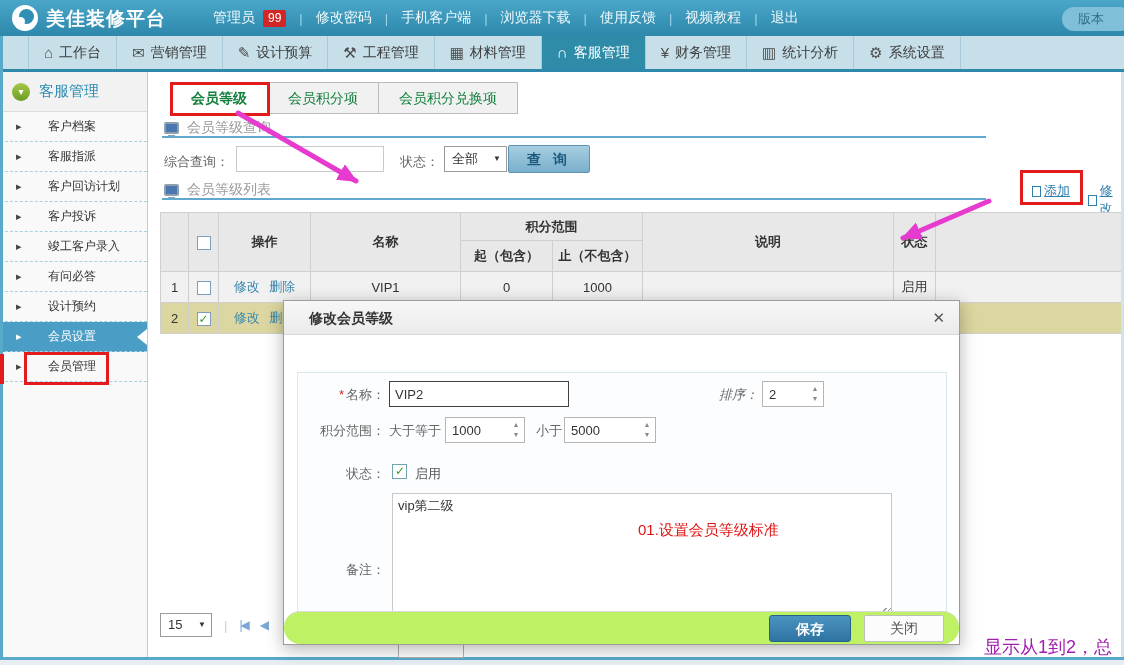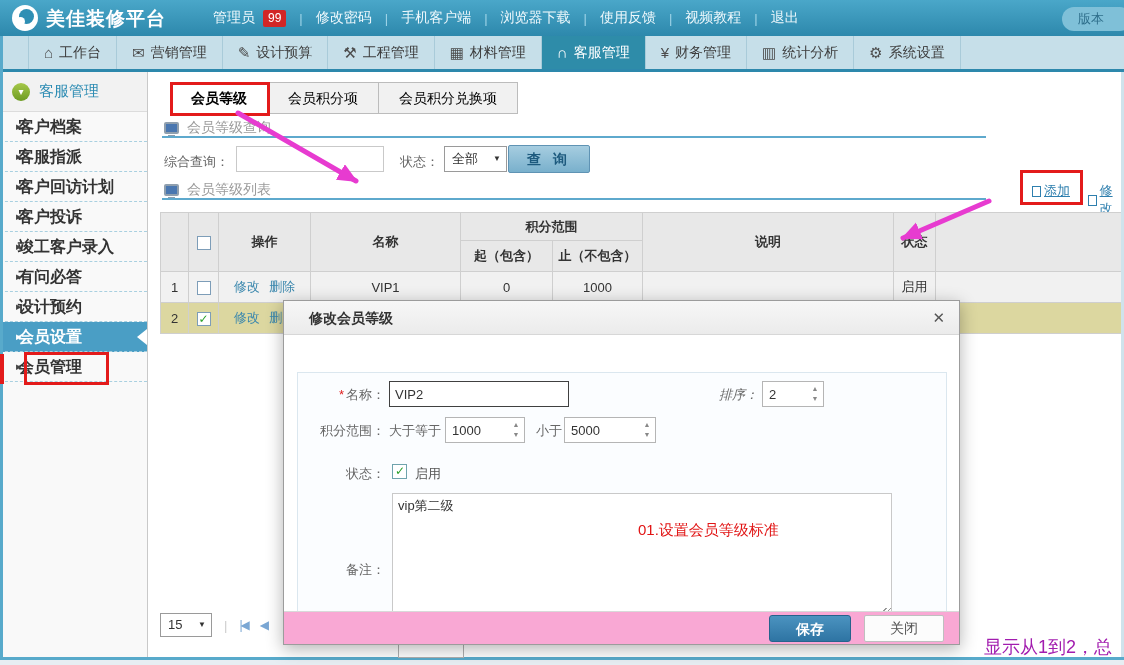--- a/index.html
+++ b/index.html
@@ -43,33 +43,33 @@
   .frame-bottom2 { position:absolute; left:0; top:660px; width:1124px; height:5px; background:#e7eef3; }
 
   
   .sidebar { position:absolute; left:0; top:72px; width:148px; height:585px; background:#f9f9f9;
              border-right:1px solid #c9c9c9; }
   .side-hdr { height:40px; background:#f2f2f2; border-bottom:1px solid #dcdcdc;
               display:flex; align-items:center; padding-left:12px; gap:9px; }
   .side-hdr-icon { width:18px; height:18px; border-radius:50%; background:linear-gradient(#a6c84a,#6d9b22);
               color:#fff; font-size:10px; text-align:center; line-height:17px; }
   .side-hdr-title { font-size:15px; color:#2d8cb3; }
-  .side-item { position:relative; height:30px; line-height:29px; padding-left:18px; font-size:16px;
-               color:#333; border-bottom:1px dashed #a9d0e0; cursor:pointer; background:#f9f9f9;font-weight:bold; }
+  .side-item { position:relative; height:30px; line-height:29px; padding-left:48px; font-size:12px;
+               color:#333; border-bottom:1px dashed #a9d0e0; cursor:pointer; background:#f9f9f9; }
   .side-item::before { content:"▸"; position:absolute; left:16px; top:0; color:#444; font-size:11px; }
   .side-item.active { background:#4a9ec5; color:#fff; }
   .side-item.active::before { color:#fff; }
   .side-item.active .notch { position:absolute; right:0; top:50%; margin-top:-8px; width:0; height:0;
                border-top:8px solid transparent; border-bottom:8px solid transparent; border-right:10px solid #fff; }
 
   
   .content { position:absolute; left:148px; top:72px; width:976px; height:585px; background:#fff; }
   .ctabs { position:absolute; left:22px; top:10px; display:flex; }
   .ctab { height:32px; line-height:31px; padding:0 20px; border:1px solid #bcbcbc; background:#f1f1f1;
-          font-size:14px; color:#000000; margin-right:-1px; cursor:pointer; }
+          font-size:14px; color:#15803d; margin-right:-1px; cursor:pointer; }
   .ctab.active { background:#fff; font-weight:bold; border-bottom-color:#fff; }
 
   .sec-title { position:absolute; display:flex; align-items:center; gap:8px; color:#9a9a9a; font-size:14px; }
   .mon-icon { width:15px; height:12px; background:#4a77b0; border:2px solid #8f9fae; border-radius:2px; position:relative; }
   .mon-icon::after { content:""; position:absolute; left:2px; bottom:-5px; width:7px; height:2px; background:#8f9fae; }
   .sec-underline { position:absolute; height:2px; background:#5ea9cd; }
 
   .q-label { position:absolute; color:#666; font-size:13px; }
   .q-input { position:absolute; left:88px; top:74px; width:148px; height:26px; border:1px solid #c9c9c9;
              background:#fff; padding-left:5px; font:inherit; }
@@ -127,22 +127,22 @@
   .spin-up, .spin-dn { position:absolute; right:3px; width:10px; height:10px; font-size:7px;
              color:#888; text-align:center; line-height:10px; cursor:pointer; }
   .spin-up { top:2px; } .spin-dn { bottom:2px; }
   .m-cb { position:absolute; width:15px; height:15px; border:1px solid #6fa3ad; background:#fff; cursor:pointer; }
   .m-cb::after { content:"✓"; position:absolute; left:2px; top:-1px; color:#2aa02a; font-weight:bold; font-size:12px; }
   .m-text { position:absolute; left:94px; top:120px; width:500px; height:124px; border:1px solid #c9c9c9;
             background:#fff; font:inherit; font-size:13px; padding:3px 5px; resize:none; color:#333; }
   .resize-grip { position:absolute; left:585px; top:235px; width:8px; height:8px;
             background:repeating-linear-gradient(135deg, transparent 0 2px, #999 2px 3px); }
   .m-note { position:absolute; left:340px; top:148px; color:#e11414; font-size:15px; }
-  .m-footer { position:absolute; left:0; bottom:0; width:100%; height:33px; background:#f9a8d4;
-            border-top:1px solid #d9d9d9; }
+  .m-footer { position:absolute; left:0; bottom:0; width:100%; height:33px; background:#bef264;
+            border-top:1px solid #d9d9d9;border-radius:16px; }
   .btn-save { position:absolute; left:485px; top:3px; width:82px; height:27px; text-align:center; line-height:26px;
             background:linear-gradient(#4b93c0,#2e74a3); border:1px solid #26638c; color:#fff;
             font-weight:bold; font-size:14px; border-radius:3px; cursor:pointer; }
   .btn-close { position:absolute; left:580px; top:3px; width:80px; height:27px; text-align:center; line-height:25px;
             background:#fcfcfc; border:1px solid #bfbfbf; color:#555; font-size:14px; border-radius:2px; cursor:pointer; }
 
   
   .ann-box { position:absolute; border:3px solid #e31b1b; z-index:60; pointer-events:none; }
   .ann-bar { position:absolute; left:0; top:354px; width:4px; height:30px; background:#e31b1b;
              z-index:60; pointer-events:none; }

